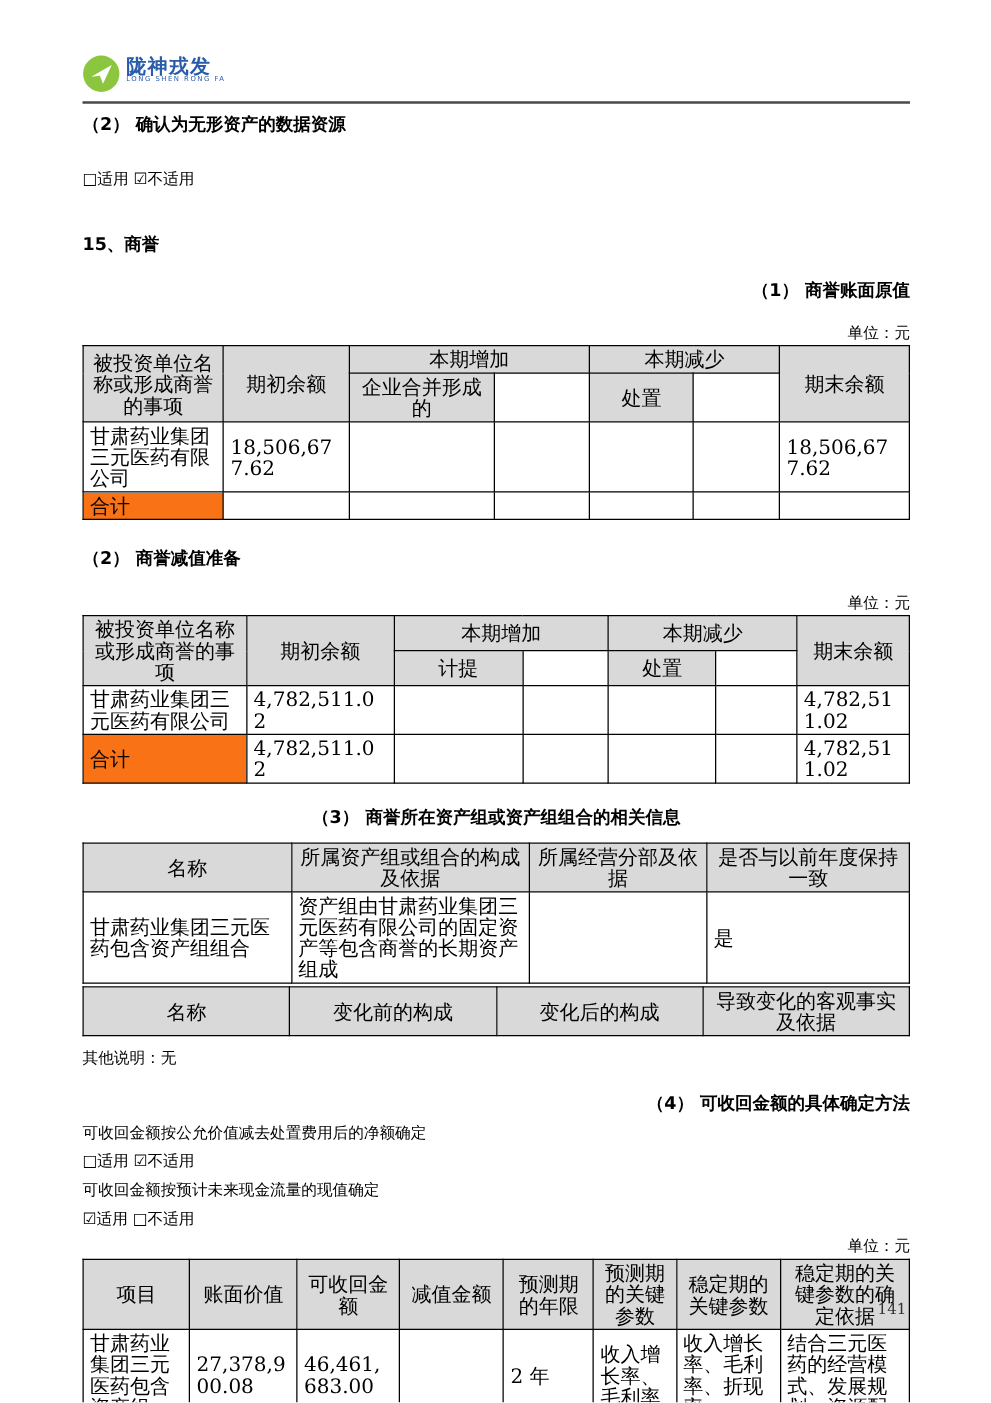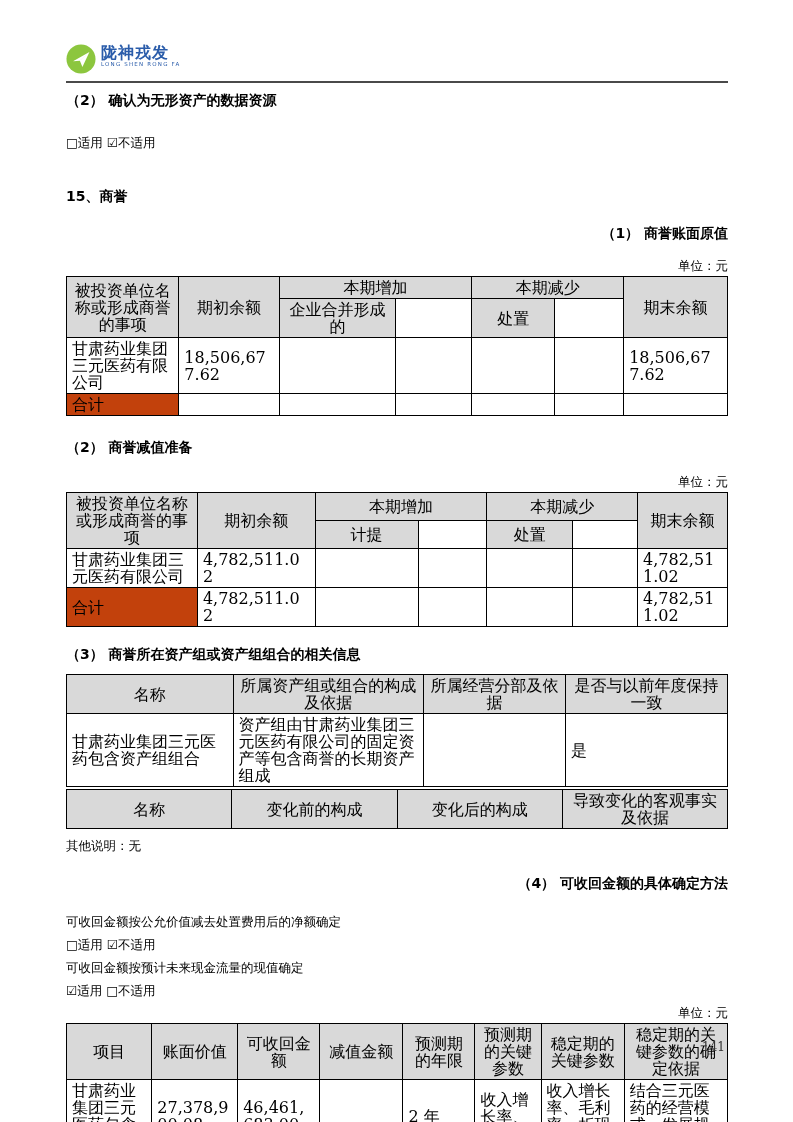--- a/index.html
+++ b/index.html
@@ -32,21 +32,21 @@
   .unit  { text-align:right; font-size:12.5px; line-height:17px; }
 
   
   table.tbl { width:100%; border-collapse:collapse; table-layout:fixed;
               font-size:16px; line-height:17px; }
   .tbl th, .tbl td { border:1px solid #000; padding:2px 5px; vertical-align:middle;
                      font-weight:normal; overflow:hidden; }
   .tbl th { background:#d9d9d9; text-align:center; }
   .tbl th.blank { background:#ffffff; }
   .tbl td { background:#ffffff; text-align:left; }
-  .tbl td.gray { background:#c2410c; }
+  .tbl td.gray { background:#f97316; }
   .tbl td.num { text-align:left; word-break:break-all; }
   tr.hrow th { height:22px; }
   tr.hrow2 th { height:21px; }
   tr.drow td { height:36px; }
   tr.trow td { height:22px; }
   tr.hrow3 th { height:27px; }
   tr.drow3 td { height:55px; }
   tr.hrow4 th { height:21px; }
   tr.hrow5 th { height:40px; }
   tr.drow5 td { height:50px; }
@@ -167,21 +167,21 @@
         <td class="num">4,782,511.02</td>
         <td></td>
         <td></td>
         <td></td>
         <td></td>
         <td class="num">4,782,511.02</td>
       </tr>
     </tbody>
       </table>
 
-    <div class="h-bold" style="margin-top:18px;">（3） 商誉所在资产组或资产组组合的相关信息</div>
+    <div class="h-bold" style="margin-top:18px;text-align:center;">（3） 商誉所在资产组或资产组组合的相关信息</div>
 
     <table class="tbl" style="margin-top:10px;">
       <colgroup>
         <col style="width:25.2%">
           <col style="width:28.8%">
           <col style="width:21.5%">
           <col style="width:24.5%">
       </colgroup>
       <tbody>
           <tr class="hrow3">
@@ -213,21 +213,21 @@
         <th>变化前的构成</th>
         <th>变化后的构成</th>
         <th>导致变化的客观事实及依据</th>
       </tr>
     </tbody>
       </table>
 
     <div class="line" style="margin-top:8px;">其他说明：无</div>
 
     <div class="h-bold" style="margin-top:20px;text-align:right;">（4） 可收回金额的具体确定方法</div>
-    <div class="line" style="margin-top:20px;">可收回金额按公允价值减去处置费用后的净额确定</div>
+    <div class="line" style="margin-top:4px;">可收回金额按公允价值减去处置费用后的净额确定</div>
     <div class="line" style="margin-top:6px;">□适用 ☑不适用</div>
     <div class="line" style="margin-top:6px;">可收回金额按预计未来现金流量的现值确定</div>
     <div class="line" style="margin-top:6px;">☑适用 □不适用</div>
     <div class="unit" style="margin-top:5px;">单位：元</div>
 
     <table class="tbl" style="margin-top:2px;">
       <colgroup>
         <col style="width:12.9%">
           <col style="width:13.0%">
           <col style="width:12.4%">

